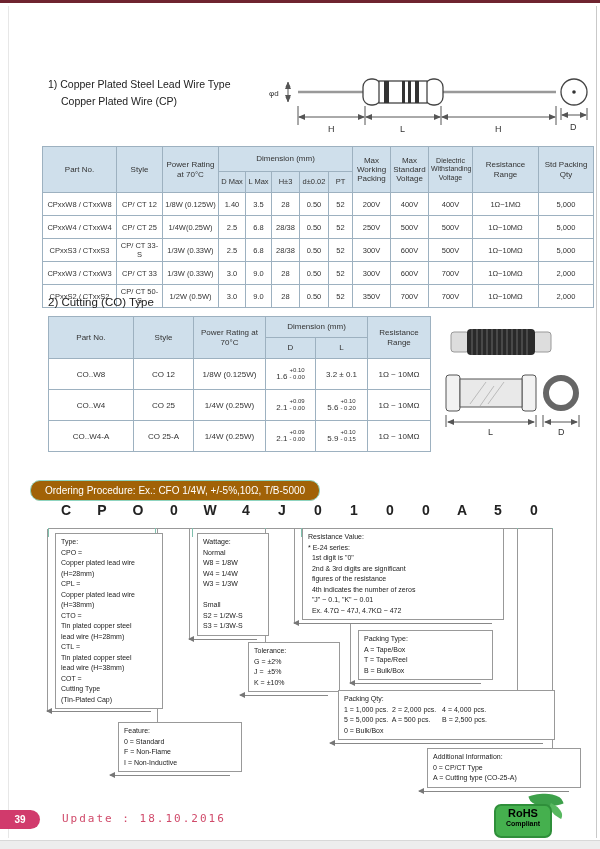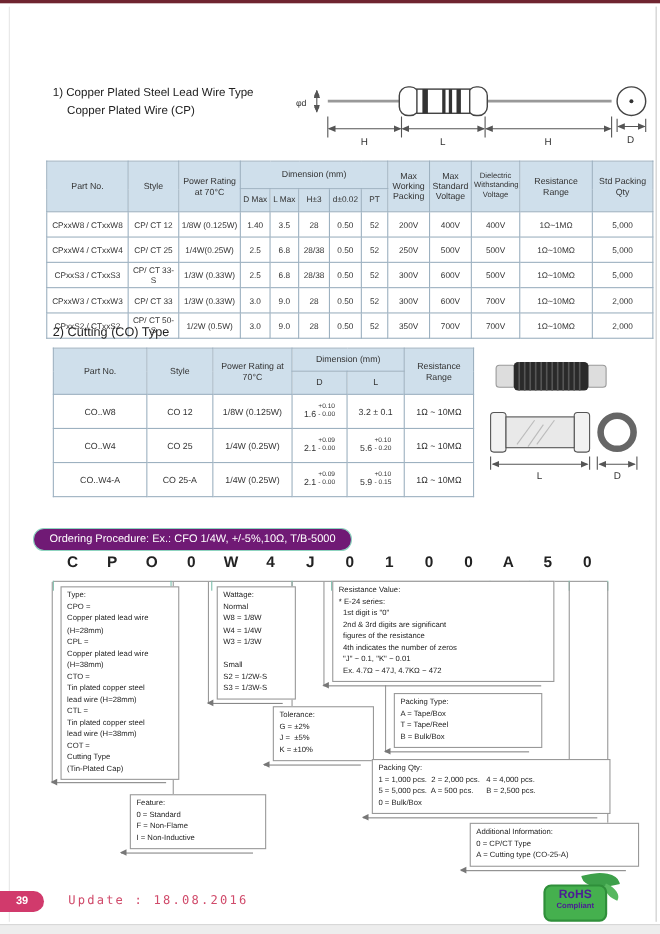--- a/index.html
+++ b/index.html
@@ -34,21 +34,21 @@
   .dimwrap{display:inline-flex;align-items:flex-end;justify-content:center;}
   .dimmain{font-size:8px;}
   .tol{display:flex;flex-direction:column;margin-left:2px;text-align:left;}
   .tol span{font-size:6px;line-height:7px;}
 
   .sec2-head{left:48px;top:296px;font-size:11.5px;color:#222;}
   .notes{left:50px;top:440px;font-size:8.5px;line-height:11px;color:#222;}
 
   
   .banner{left:30px;top:480px;height:19px;line-height:19px;padding:0 14px;border-radius:10px;
-          background:#701a75;border:1px solid #8fd4c0;color:#fff;font-size:10px;}
+          background:#a16207;border:1px solid #8fd4c0;color:#fff;font-size:10px;}
   .letters{left:48px;top:502px;width:504px;display:flex;}
   .codechar{flex:1;text-align:center;font-size:14px;font-weight:bold;color:#222;}
   .hline{background:#999;height:1px;}
   .vline{background:#999;width:1px;}
   .tick{width:1px;height:9px;background:#7fc0ad;}
   .arrowline{position:absolute;height:1px;background:#888;}
   .arrowline::before{content:'';position:absolute;left:-1px;top:-3px;border-top:3.5px solid transparent;
                      border-bottom:3.5px solid transparent;border-right:6px solid #777;}
   .obox{position:absolute;background:#fff;border:1px solid #999;padding:3px 5px;font-size:7px;
         line-height:10.5px;color:#222;z-index:2;}
@@ -56,21 +56,21 @@
   .obox-title{white-space:pre;}
 
   
   .page-badge{left:0;top:810px;width:40px;height:19px;background:#d13a6c;border-radius:0 10px 10px 0;
               color:#fff;font-size:10px;font-weight:bold;text-align:center;line-height:19px;}
   .update{left:62px;top:812px;font-family:"DejaVu Sans Mono","Liberation Mono",monospace;
           font-size:11px;color:#d04a6a;letter-spacing:2px;}
   .website{left:0;top:816px;width:600px;text-align:center;font-size:11px;color:#9a9a9a;}
   .rohs{left:494px;top:794px;width:70px;height:44px;}
   .rohs-box{position:absolute;left:0;top:10px;width:54px;height:30px;background:#45b04e;border:2px solid #2f8f3a;
-            border-radius:7px;color:#4c1d95;text-align:center;}
+            border-radius:7px;color:#000000;text-align:center;}
   .rohs-box .l1{font-size:11px;font-weight:bold;line-height:14px;}
   .rohs-box .l2{font-size:7px;font-weight:bold;line-height:8px;}
   .leaf1{position:absolute;left:36px;top:-2px;width:32px;height:16px;background:#3da04a;border-radius:0 90% 0 90%;transform:rotate(-15deg);}
   .leaf2{position:absolute;left:54px;top:12px;width:16px;height:10px;background:#57b85f;border-radius:0 90% 0 90%;transform:rotate(25deg);}
 
   svg text{font-family:"Liberation Sans","DejaVu Sans",sans-serif;fill:#333;}
 </style>
 </head>
 <body>
 
@@ -472,21 +472,21 @@
       <div class="obox-line">F = Non-Flame</div>
       <div class="obox-line">I = Non-Inductive</div>
     </div>
   <div class="obox" style="left:427px;top:748px;width:142px;">
       <div class="obox-title">Additional Information:</div>
       <div class="obox-line">0 = CP/CT Type</div>
       <div class="obox-line">A = Cutting type (CO-25-A)</div>
     </div>
 
   <div class="abs page-badge">39</div>
-  <div class="abs update">Update : 18.08.2016</div>
+  <div class="abs update">Update : 18.10.2016</div>
   <div class="abs rohs">
     <div class="leaf1"></div>
     <div class="leaf2"></div>
     <div class="rohs-box">
       <div class="l1">RoHS</div>
       <div class="l2">Compliant</div>
     </div>
   </div>
 
   <div class="abs bottom-strip"></div>

